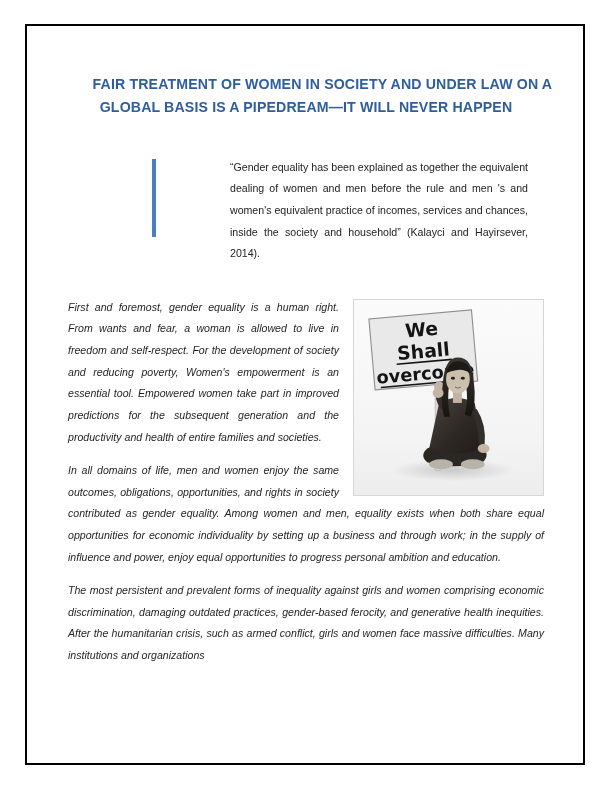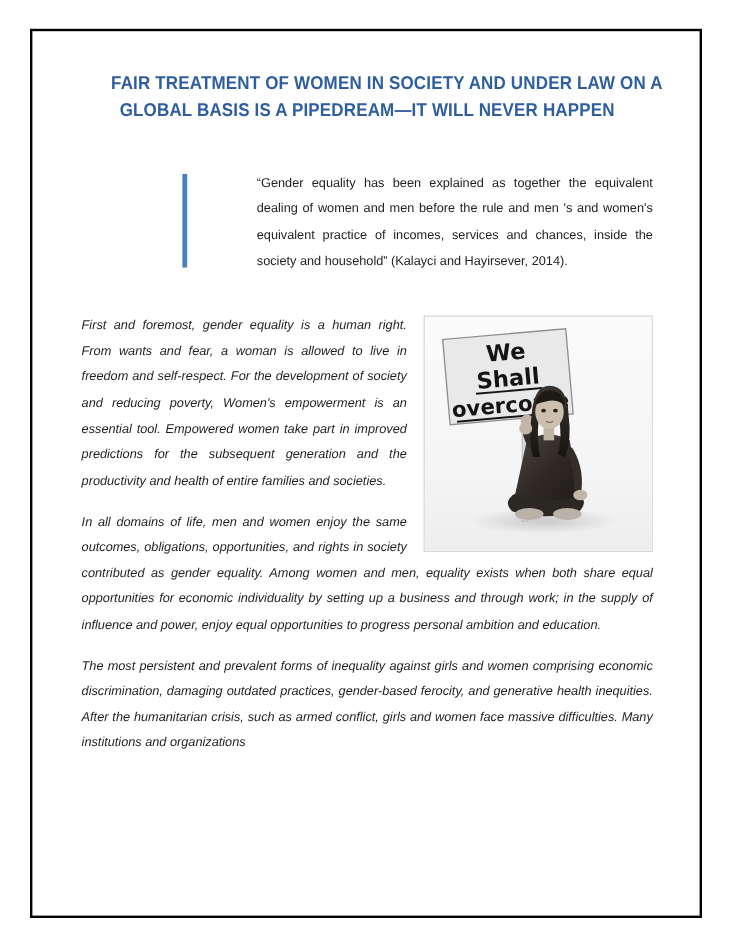--- a/index.html
+++ b/index.html
@@ -29,21 +29,21 @@
     top: 24px;
     width: 560px;
     height: 741px;
     border: 2px solid #000000;
     box-sizing: border-box;
   }
 
   #content {
     position: absolute;
     left: 68px;
-    top: 58px;
+    top: 72px;
     width: 476px;
   }
 
   
   #doc-title {
     margin: 0;
     padding: 0 6px;
     text-align: center;
     color: #2E5E9E;
     font-family: "Liberation Sans Narrow", "Liberation Sans", sans-serif;
@@ -65,21 +65,21 @@
   }
   #quote-bar {
     position: absolute;
     left: 0;
     top: 2px;
     width: 4px;
     height: 78px;
     background: #4A80BD;
   }
   #quote-text {
-    margin: 0;
+    margin: 16px;
     text-align: justify;
     color: #222222;
     font-size: 10.6px;
     line-height: 2.04;
   }
 
   
   #body-copy {
     margin-top: 32px;
   }

